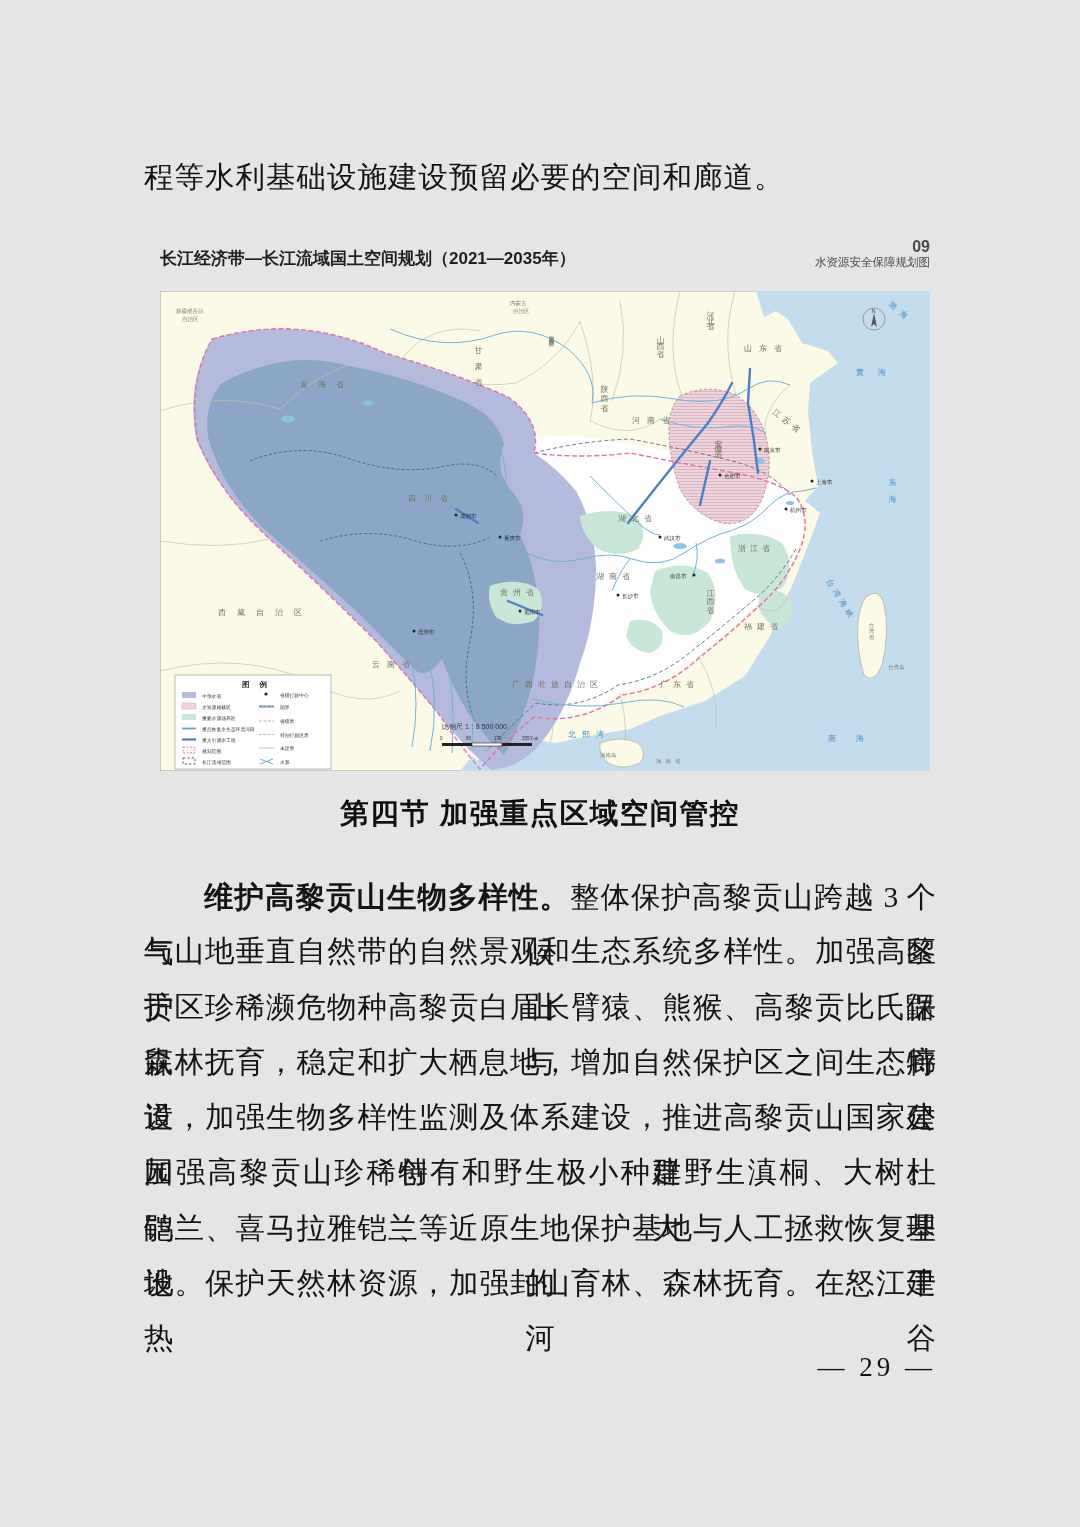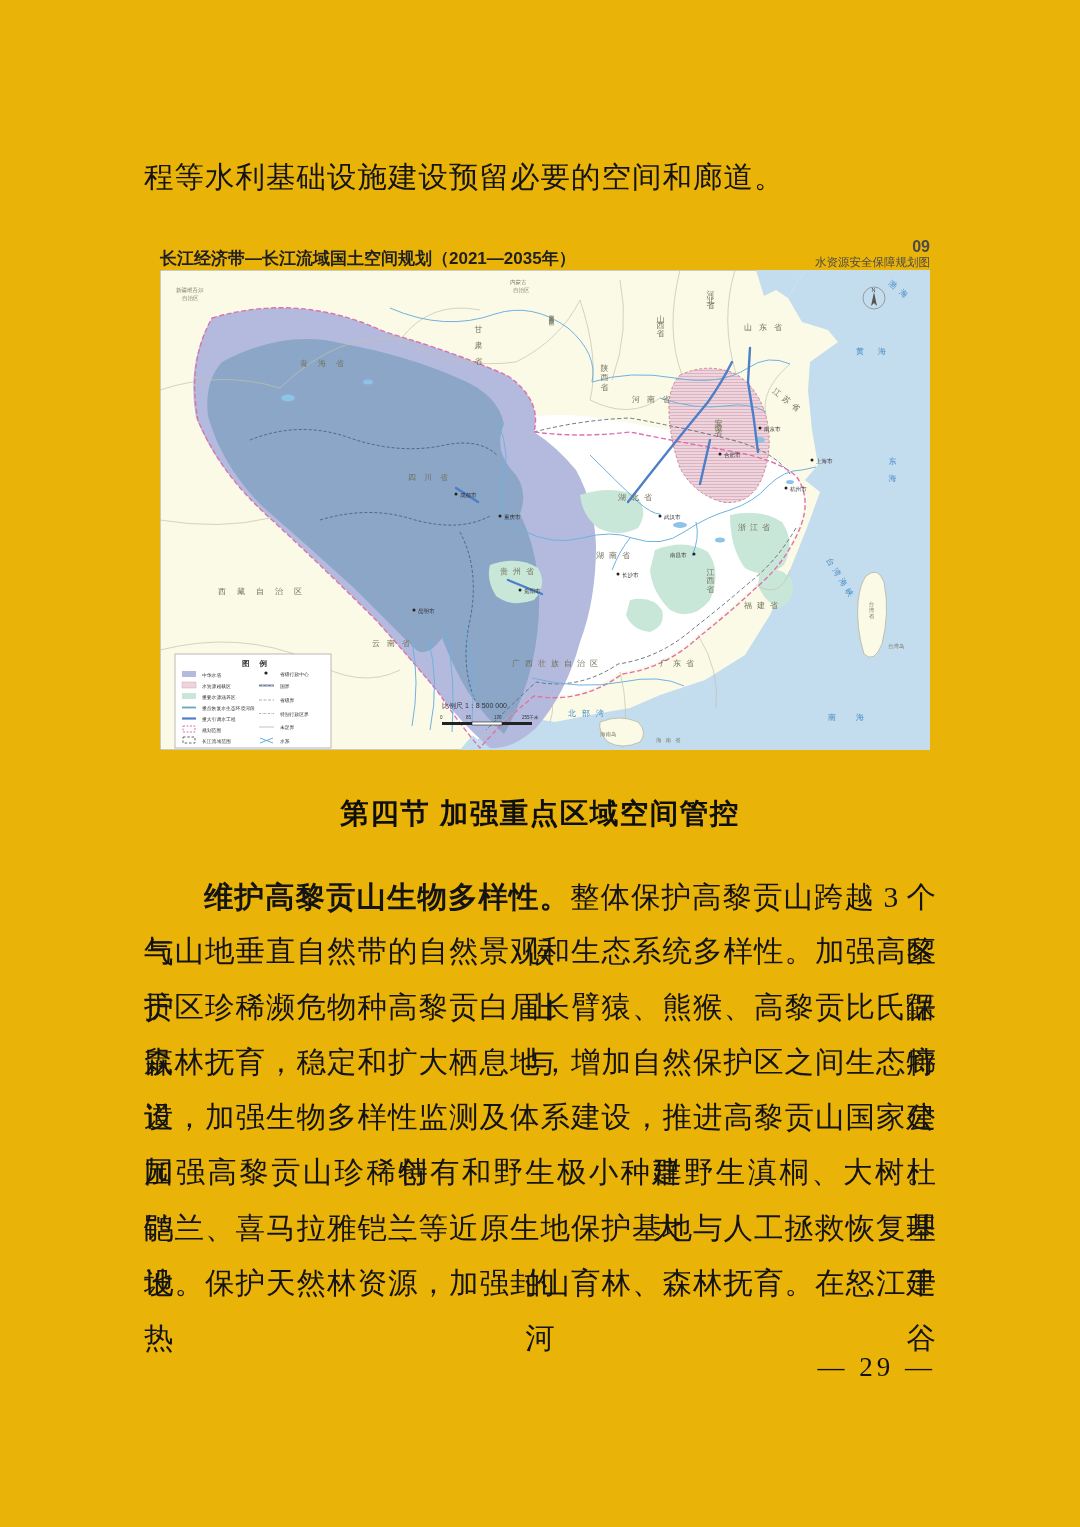--- a/index.html
+++ b/index.html
@@ -1,22 +1,22 @@
 <!DOCTYPE html>
 <html><head>
 <meta charset="utf-8">
 <style>
   html,body{margin:0;padding:0;background:#ffffff;}
-  .page{position:relative;width:1080px;height:1527px;background:#eab308;overflow:hidden;
+  .page{position:relative;width:1080px;height:1527px;background:#e5e5e5;overflow:hidden;
         font-family:"Liberation Serif",serif;color:#1c1c1c;}
   .top-para{position:absolute;left:144px;top:158px;width:792px;font-size:29.5px;
         letter-spacing:1px;color:#141414;}
   
   .figure{position:absolute;left:160px;top:237px;width:770px;}
-  .fig-header{display:flex;justify-content:space-between;align-items:flex-end;margin-bottom:0;}
+  .fig-header{display:flex;justify-content:space-between;align-items:flex-end;margin-bottom:21px;}
   .fig-title{font-family:"Liberation Sans",sans-serif;font-weight:bold;font-size:17px;color:#1f1f1f;}
   .fig-ref{text-align:right;font-family:"Liberation Sans",sans-serif;color:#4a4a4a;line-height:1.2;}
   .fig-ref .num{font-size:16px;font-weight:bold;display:block;}
   .fig-ref .name{font-size:11.5px;display:block;}
   .map-svg{display:block;}
   .fig-caption{margin-top:4px;font-family:"Liberation Sans",sans-serif;font-size:11px;color:#3d3d3d;}
   
   .section-heading{position:absolute;left:144px;top:795px;width:792px;text-align:center;
         font-family:"Liberation Sans",sans-serif;font-weight:bold;font-size:28.5px;
         letter-spacing:1.5px;color:#0f0f0f;}

